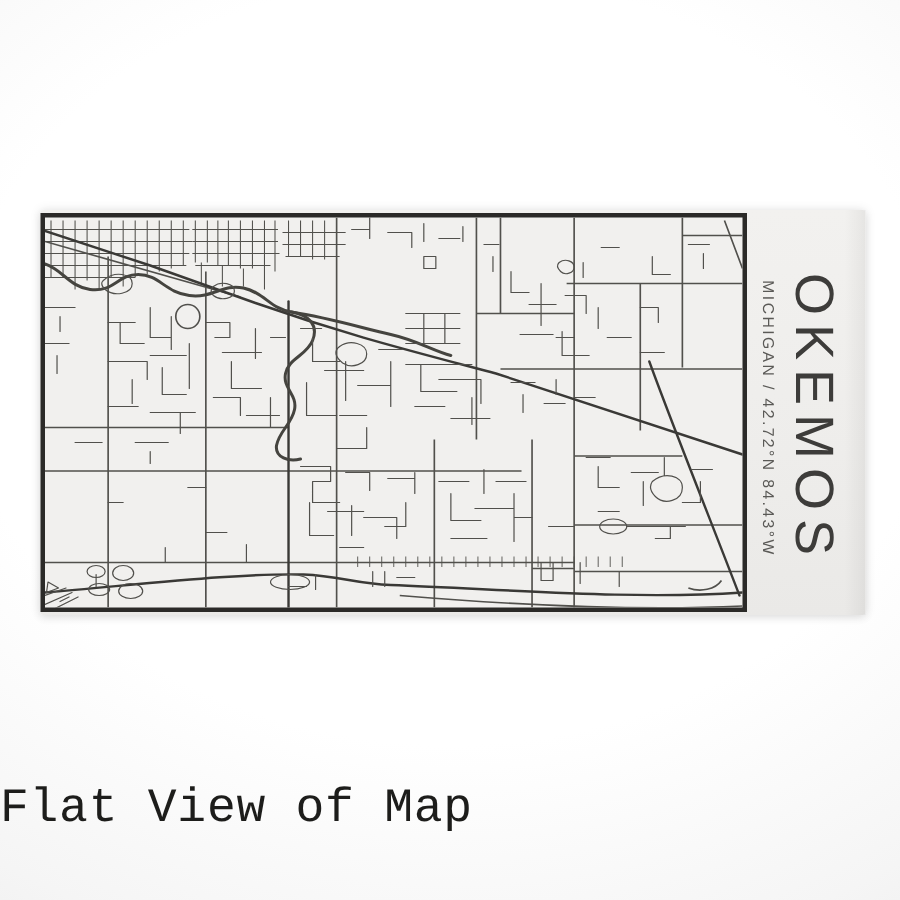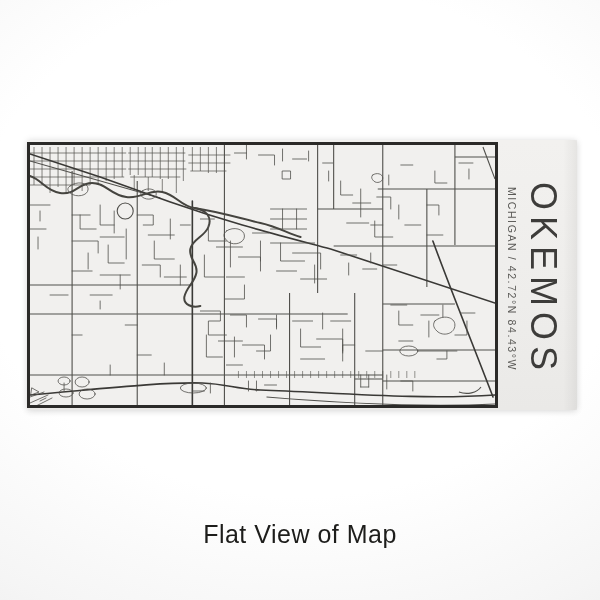--- a/index.html
+++ b/index.html
@@ -51,23 +51,23 @@
     font-size:36px; font-weight:400; letter-spacing:6px;
     color: var(--title-text,#3d3c3a); line-height:38px;
   }
   .subtitle {
     font-size:10.5px; font-weight:400; letter-spacing:1.6px;
     color: var(--subtitle-text,#5a5956); line-height:14px; margin-top:5px;
   }
 
   
   .caption {
-    position:absolute; left:0; right:0; top:520px; text-align:center;
-    font-family:Liberation Sans, sans-serif;
-    font-size:25px; font-weight:400; letter-spacing:0.5px;
+    position:absolute; left:0; right:0; top:520px; 
+    font-family:Liberation Mono, monospace;
+    font-size:32px; font-weight:400; letter-spacing:0.5px;
     color: var(--caption-text,#1d1d1b);
   }
 </style>
 </head>
 <body>
 
 <div class="scene">
 
   <div class="card">
 

